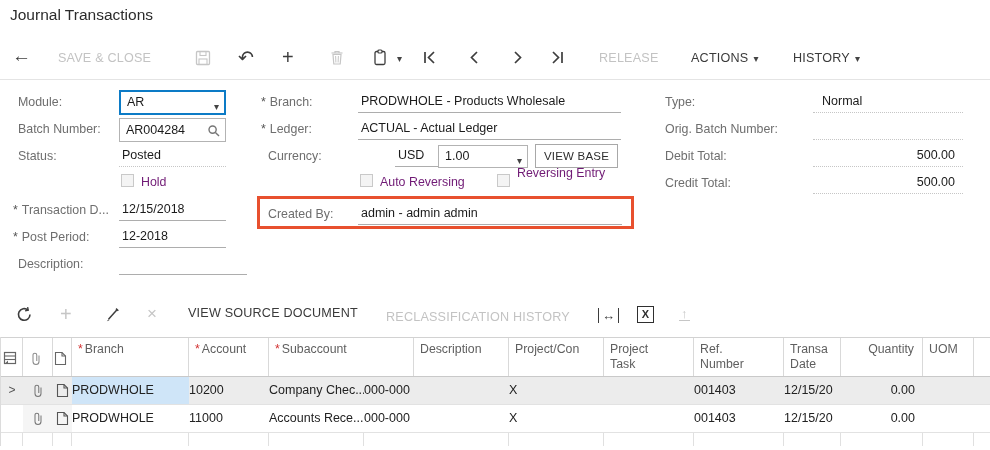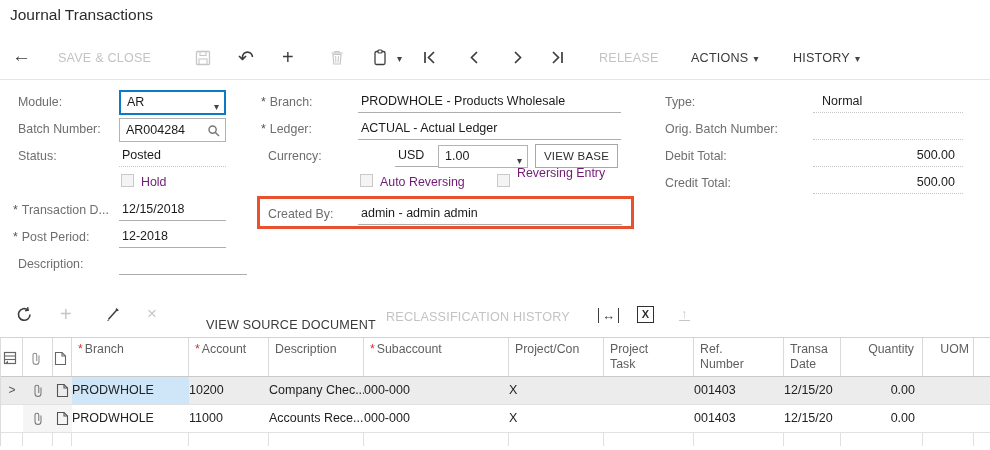--- a/index.html
+++ b/index.html
@@ -198,21 +198,21 @@
     </span>
     <span class="pos glyph dis" style="left:60px; top:303px; font-size:20px;">+</span>
     <span class="pos" style="left:104px; top:306px;">
       <svg width="17" height="17" viewBox="0 0 17 17">
           <line x1="4.5" y1="13.2" x2="13.2" y2="3.6" stroke="#3d3d3d" stroke-width="1.5"></line>
           <line x1="12" y1="2.6" x2="14.3" y2="4.7" stroke="#3d3d3d" stroke-width="1.5"></line>
           <path d="M4.5 13.2 l-1.6 2 2.4-0.9 z" fill="#3d3d3d"></path>
         </svg>
     </span>
     <span class="pos glyph dis" style="left:147px; top:304px; font-size:17px;">×</span>
-    <span class="pos tb-txt" style="left:188px; top:318px;margin-left:18px;">VIEW SOURCE DOCUMENT</span>
+    <span class="pos tb-txt" style="left:188px; top:306px;">VIEW SOURCE DOCUMENT</span>
     <span class="pos tb-txt dis" style="left:386px; top:310px;">RECLASSIFICATION HISTORY</span>
     <span class="pos fitw" style="left:598px; top:308px;">↔</span>
     <span class="pos xlbox" style="left:637px; top:306px;">X</span>
     <span class="pos upl" style="left:679px; top:307px;">↑</span>
   </div>
 
   <div class="grid">
 
     <div class="grow ghead">
       <div class="gc icon-cell" style="width:22px;">
@@ -229,28 +229,28 @@
           </svg>
       </div>
       <div class="gc icon-cell" style="width:19px;">
         <svg width="13" height="15" viewBox="0 0 13 15">
             <path d="M1.5 1.5 h6.5 l3.5 3.5 v8.5 h-10 z" fill="none" stroke="#666" stroke-width="1.1"></path>
             <path d="M8 1.5 v3.5 h3.5" fill="none" stroke="#666" stroke-width="1.1"></path>
           </svg>
       </div>
       <div class="gc" style="width:117px;"><span class="red-ast">*</span><span>Branch</span></div>
       <div class="gc" style="width:80px;"><span class="red-ast">*</span><span>Account</span></div>
+      <div class="gc" style="width:145px;"><span class="red-ast">*</span><span>Subaccount</span></div>
       <div class="gc" style="width:95px;"><span>Description</span></div>
-      <div class="gc" style="width:145px;"><span class="red-ast">*</span><span>Subaccount</span></div>
       <div class="gc" style="width:95px;"><span>Project/Con</span></div>
       <div class="gc" style="width:90px;"><span>Project</span><br><span>Task</span></div>
       <div class="gc" style="width:90px;"><span>Ref.</span><br><span>Number</span></div>
       <div class="gc" style="width:57px;"><span>Transa</span><br><span>Date</span></div>
       <div class="gc num" style="width:82px;"><span>Quantity</span></div>
-      <div class="gc" style="width:51px;text-align:right;"><span>UOM</span></div>
+      <div class="gc" style="width:51px;"><span>UOM</span></div>
       <div class="gc" style="width:17px; border-right:none;"></div>
     </div>
 
     <div class="grow gbody row-sel">
       <div class="gc icon-cell" style="width:22px; color:#555; font-size:12px;">&gt;</div>
       <div class="gc icon-cell" style="width:30px;">
         <svg width="12" height="15" viewBox="0 0 14 16">
             <path d="M10.5 4.5 v7 a3.5 3.5 0 0 1 -7 0 V4 a2.2 2.2 0 0 1 4.4 0 v7" fill="none" stroke="#777" stroke-width="1.2"></path>
           </svg>
       </div>

